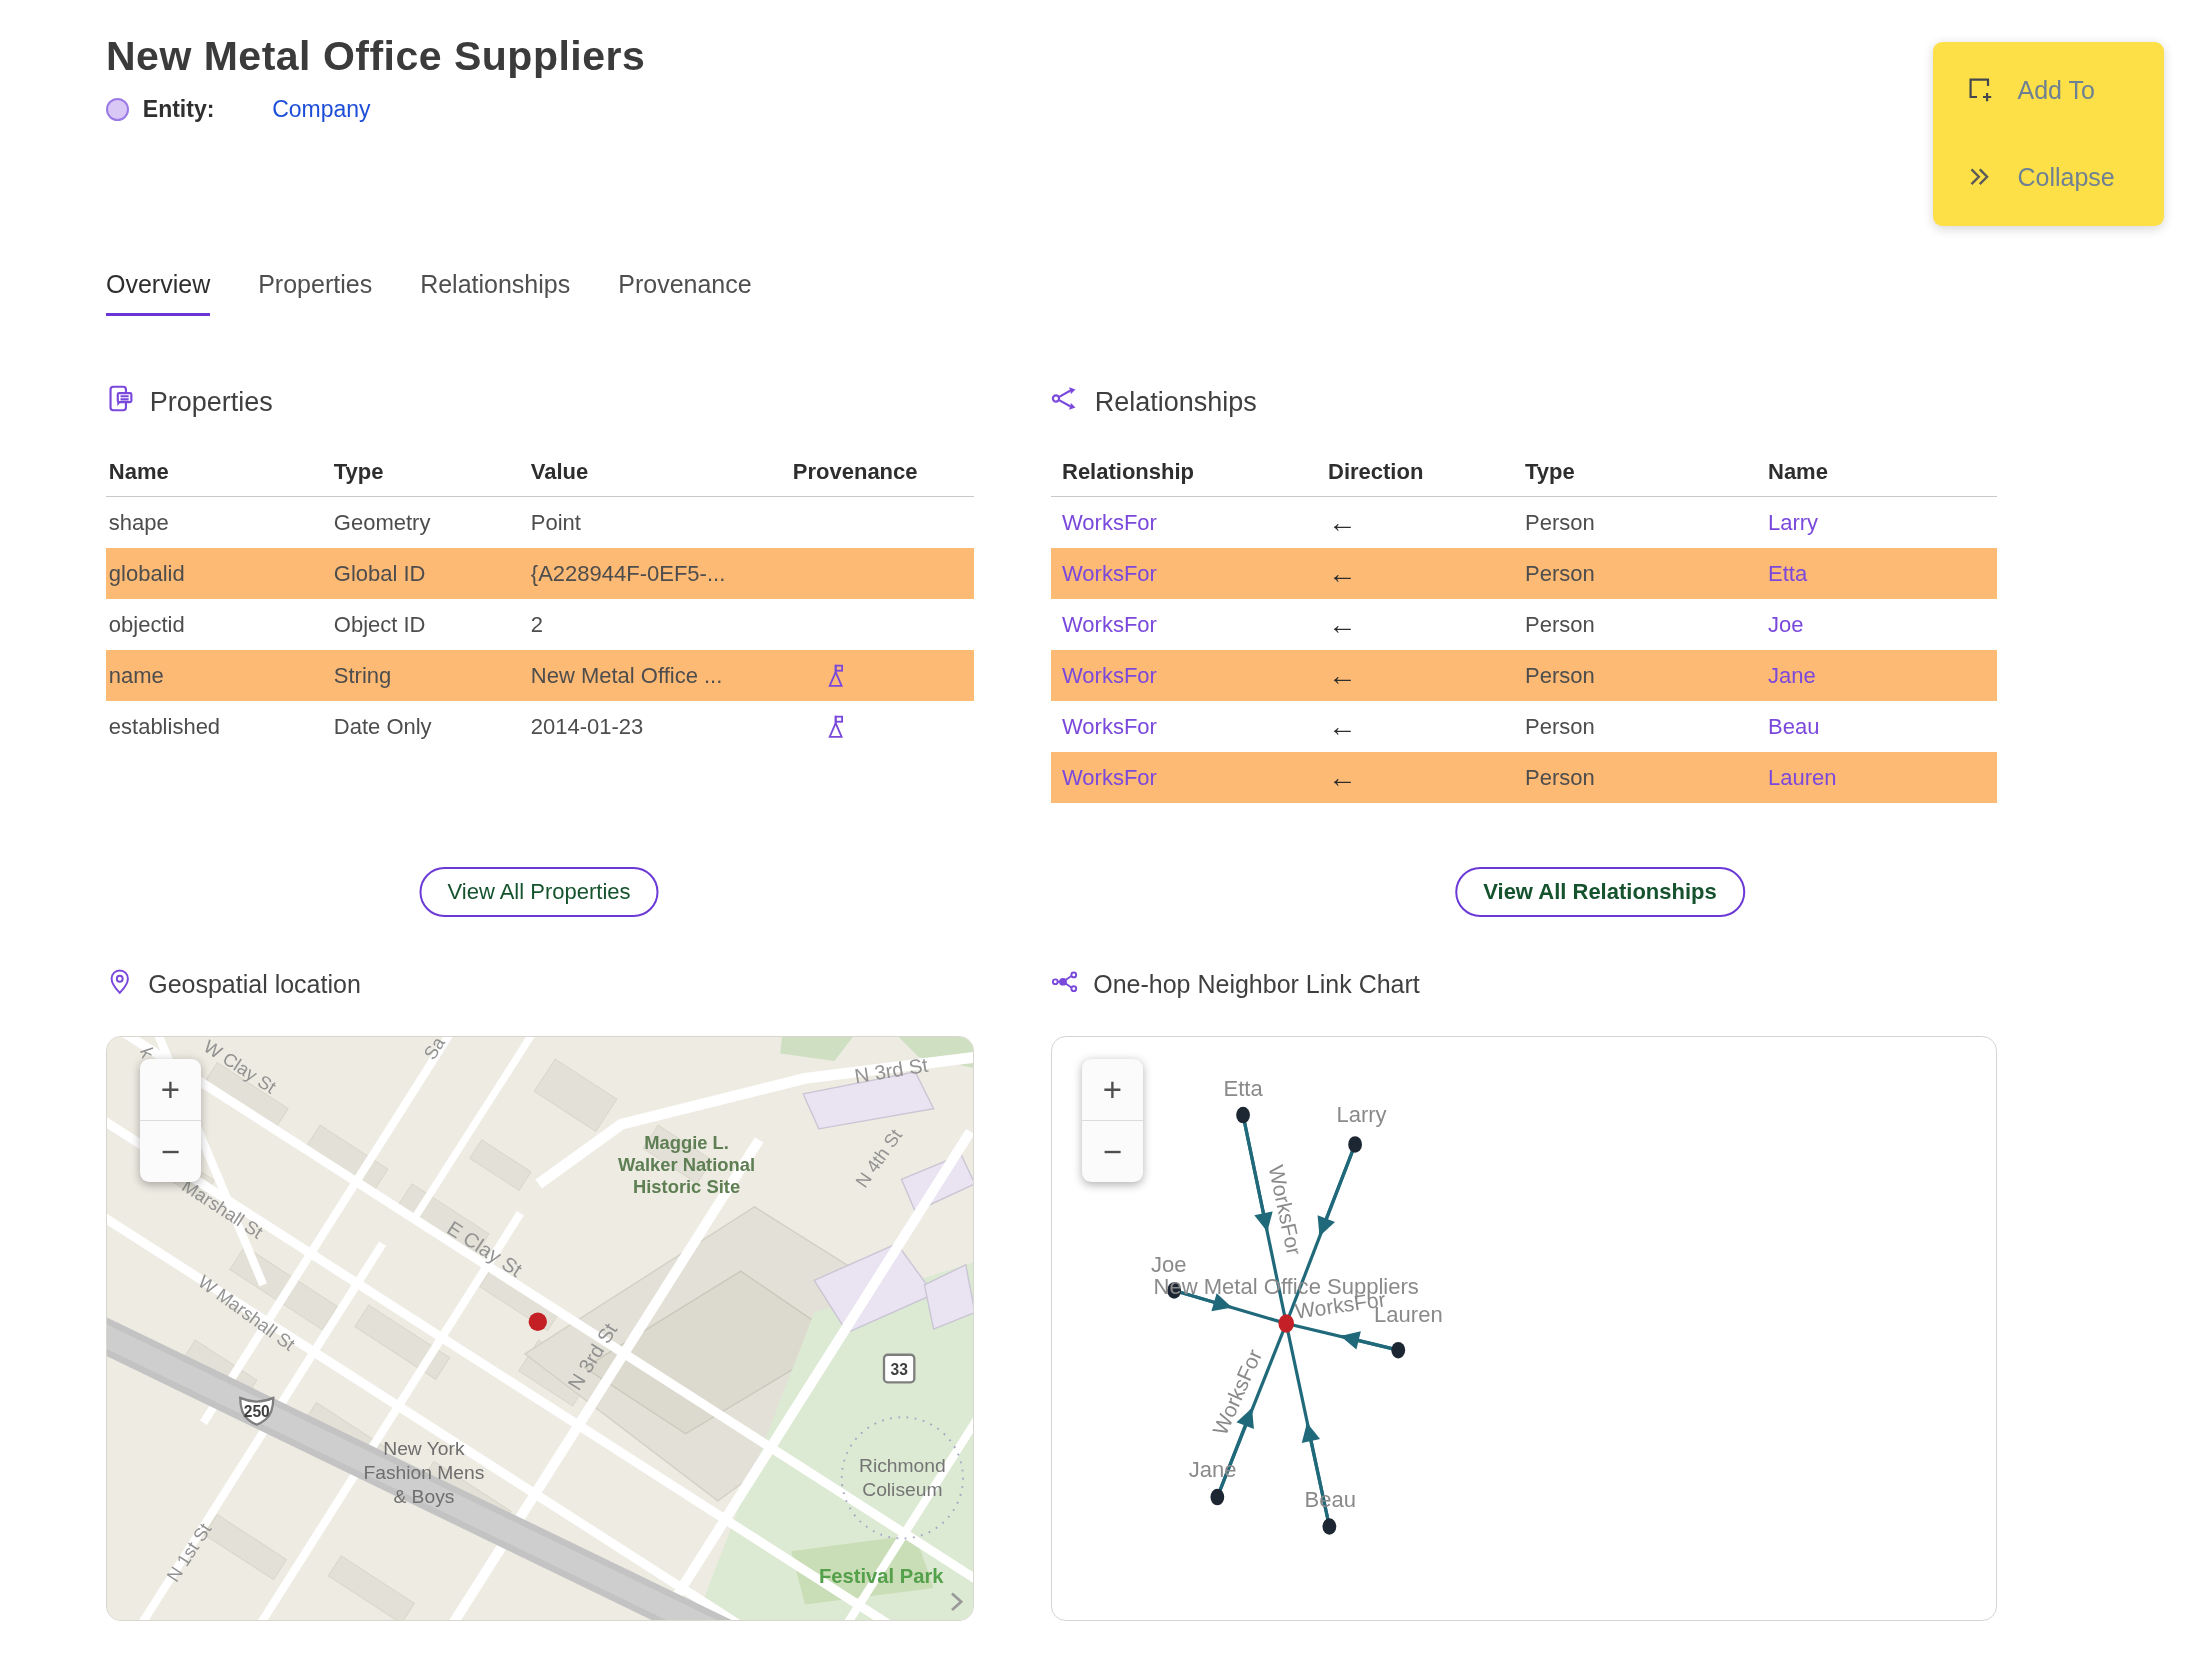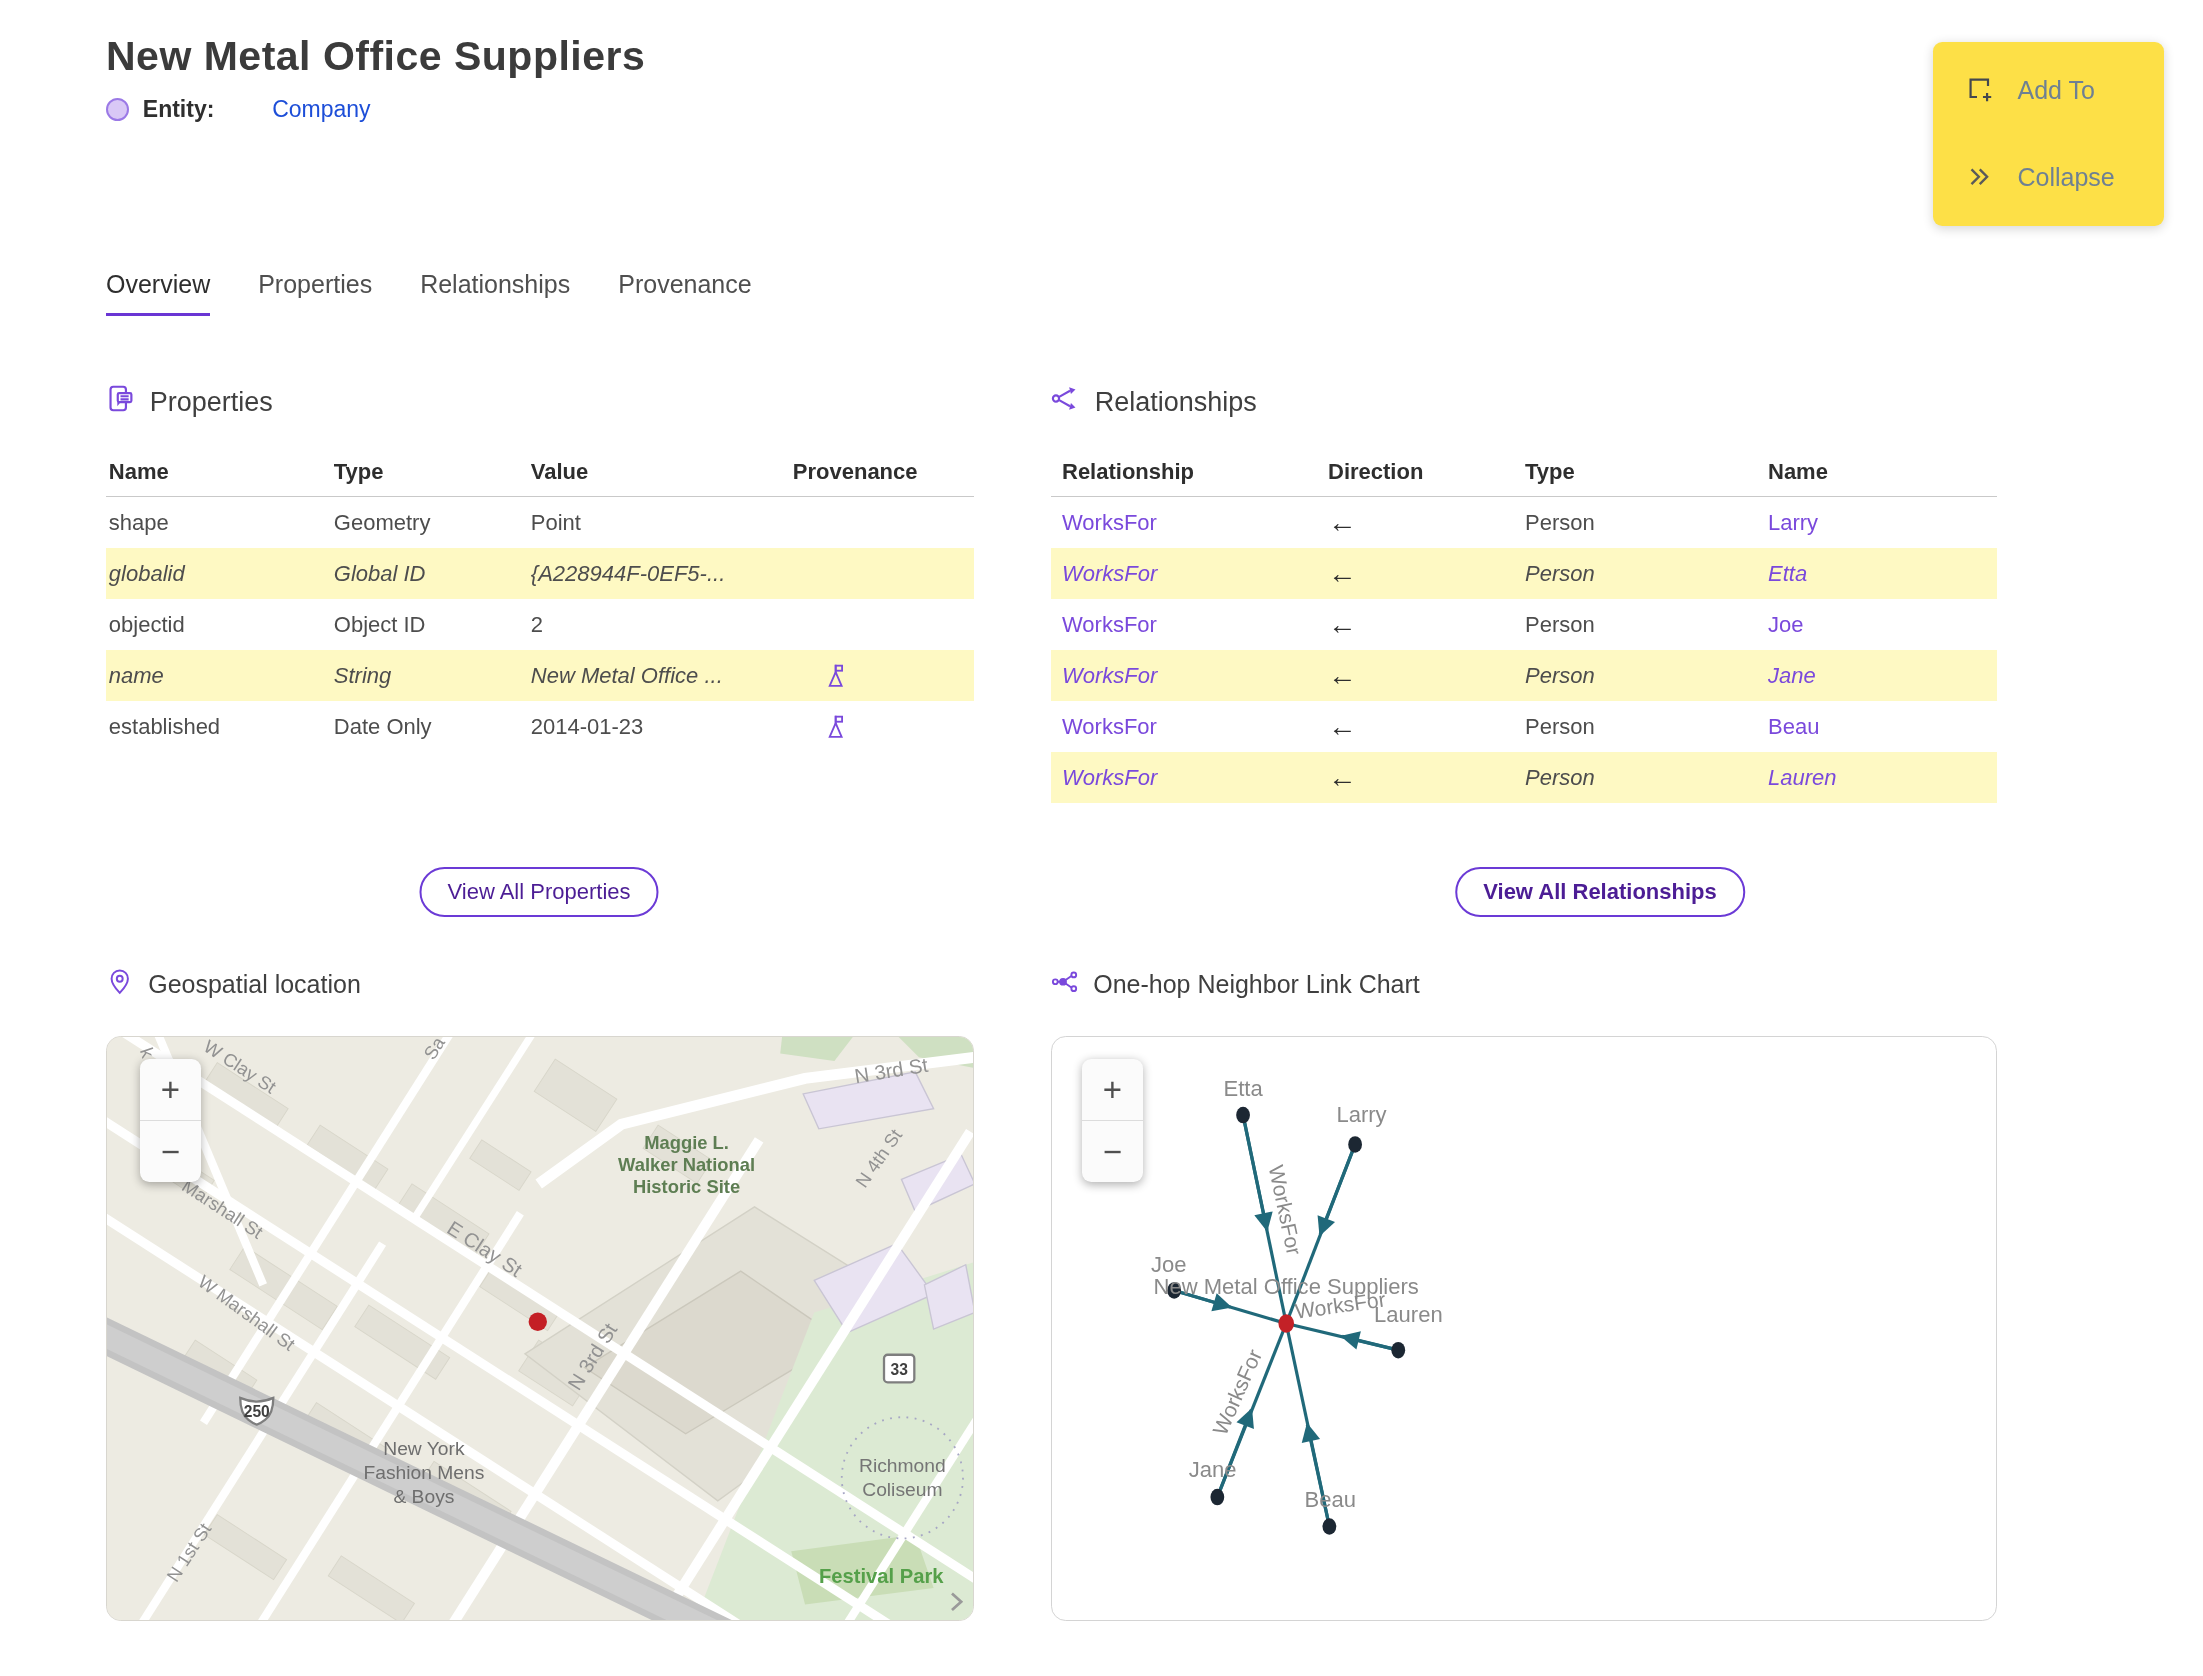--- a/index.html
+++ b/index.html
@@ -28,31 +28,31 @@
   .tab{padding-bottom:14px;cursor:pointer;}
   .tab.active{color:#2e2e2e;border-bottom:3.7px solid #6a35d4;}
 
   
   .sechead{display:flex;align-items:center;gap:14.7px;font-size:27px;color:#3f3f3f;}
 
   
   .tbl{font-size:22px;}
   .hdr{display:grid;height:48px;align-items:center;font-weight:700;color:#2e2e2e;border-bottom:1.8px solid #c9c9c9;}
   .row{display:grid;height:51px;align-items:center;color:#4d4d4d;}
-  .row.alt{background:#fef9c3;font-style:italic;}
+  .row.alt{background:#fdba74;}
   .props .hdr,.props .row{grid-template-columns:225px 197px 262px 184px;}
   .rels  .hdr,.rels  .row{grid-template-columns:266px 197px 243px 239px;}
   .cell{white-space:nowrap;overflow:hidden;padding-left:2.8px;}
   .rels .cell{padding-left:11px;}
   .plink{color:#7a49dc;cursor:pointer;}
   .dir{font-size:28.5px;color:#2e2e2e;padding-left:11px;}
   .provcell{display:flex;align-items:center;padding-left:31px;}
 
   
-  .viewall{position:absolute;transform:translateX(-50%);border:2.3px solid #6b3ad6;color:#4c1d95;background:#fff;
+  .viewall{position:absolute;transform:translateX(-50%);border:2.3px solid #6b3ad6;color:#14532d;background:#fff;
     border-radius:25px;font-size:22px;padding:10px 26px;font-family:"Liberation Sans",sans-serif;cursor:pointer;white-space:nowrap;}
 
   
   .panel{position:absolute;border-radius:14.7px;overflow:hidden;box-sizing:border-box;}
   .map-panel{left:106px;top:1036px;width:868px;height:585px;background:#edebe2;border:1.8px solid #d8d6cf;}
   .chart-panel{left:1051px;top:1036px;width:946px;height:585px;background:#ffffff;border:1.8px solid #d4d4d4;}
 
   .zoomctl{position:absolute;width:61px;background:#fbfbfb;border-radius:9.2px;box-shadow:0 2.8px 9.2px rgba(0,0,0,.30);}
   .zb{height:61px;display:flex;align-items:center;justify-content:center;font-size:33px;color:#4f4f4f;cursor:pointer;}
   .zb:first-child{border-bottom:0.9px solid #dcdcdc;}

